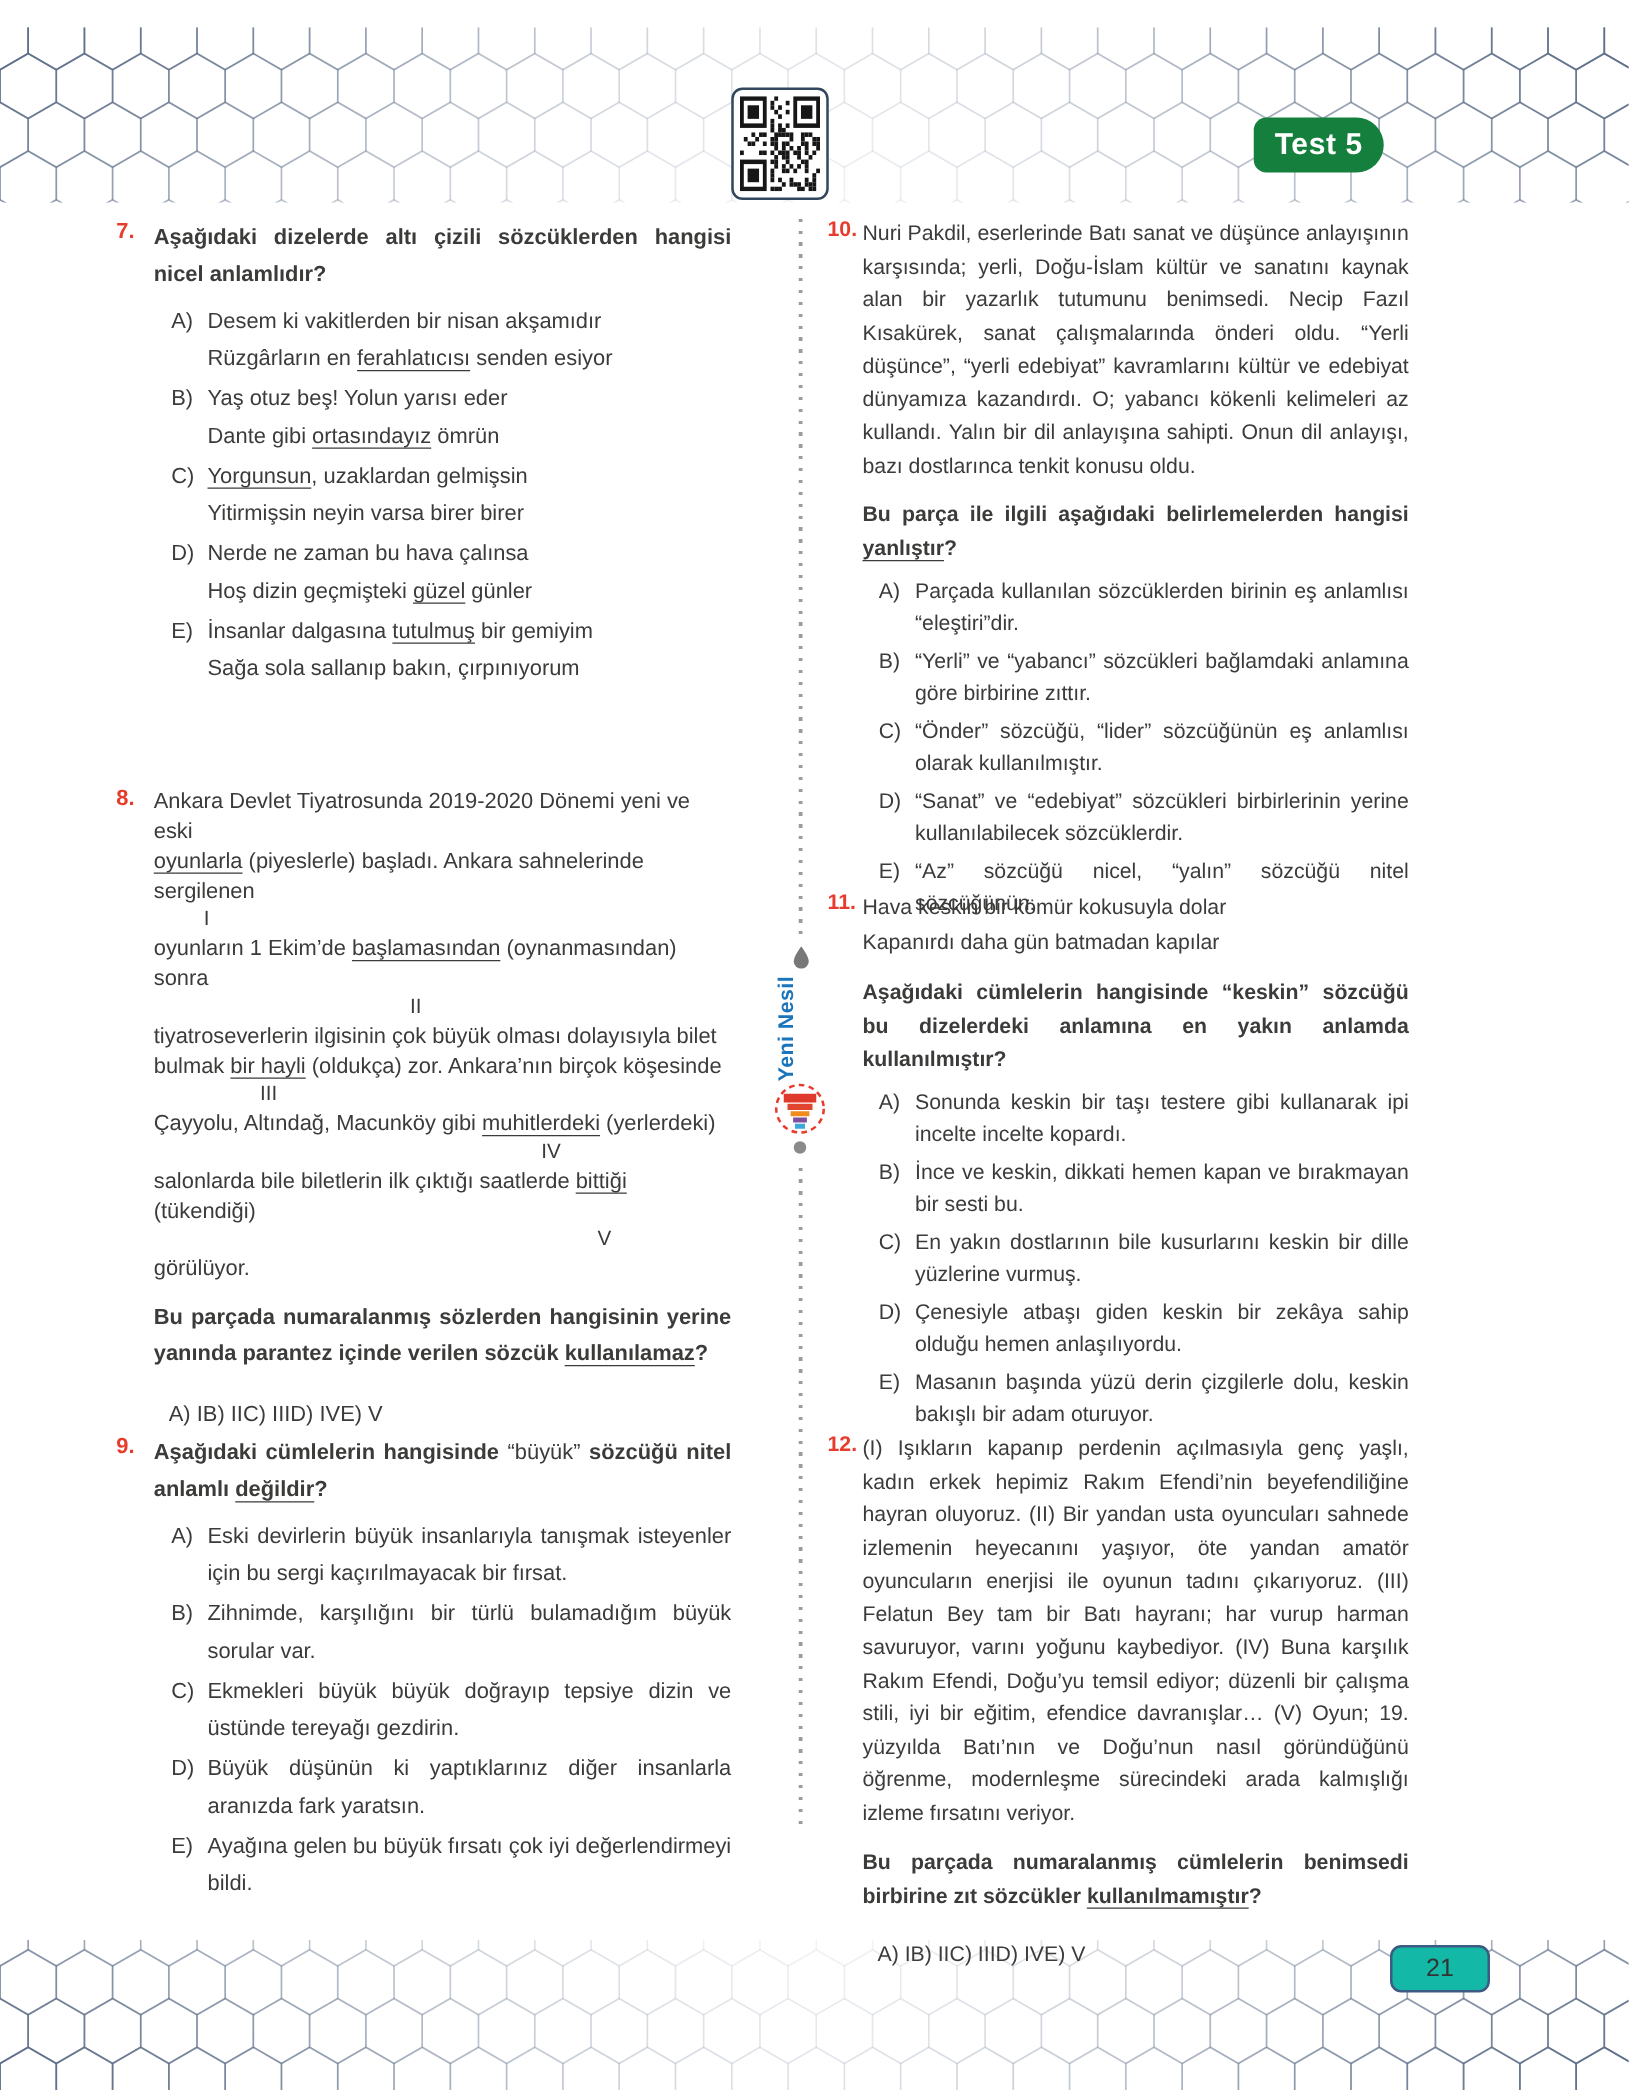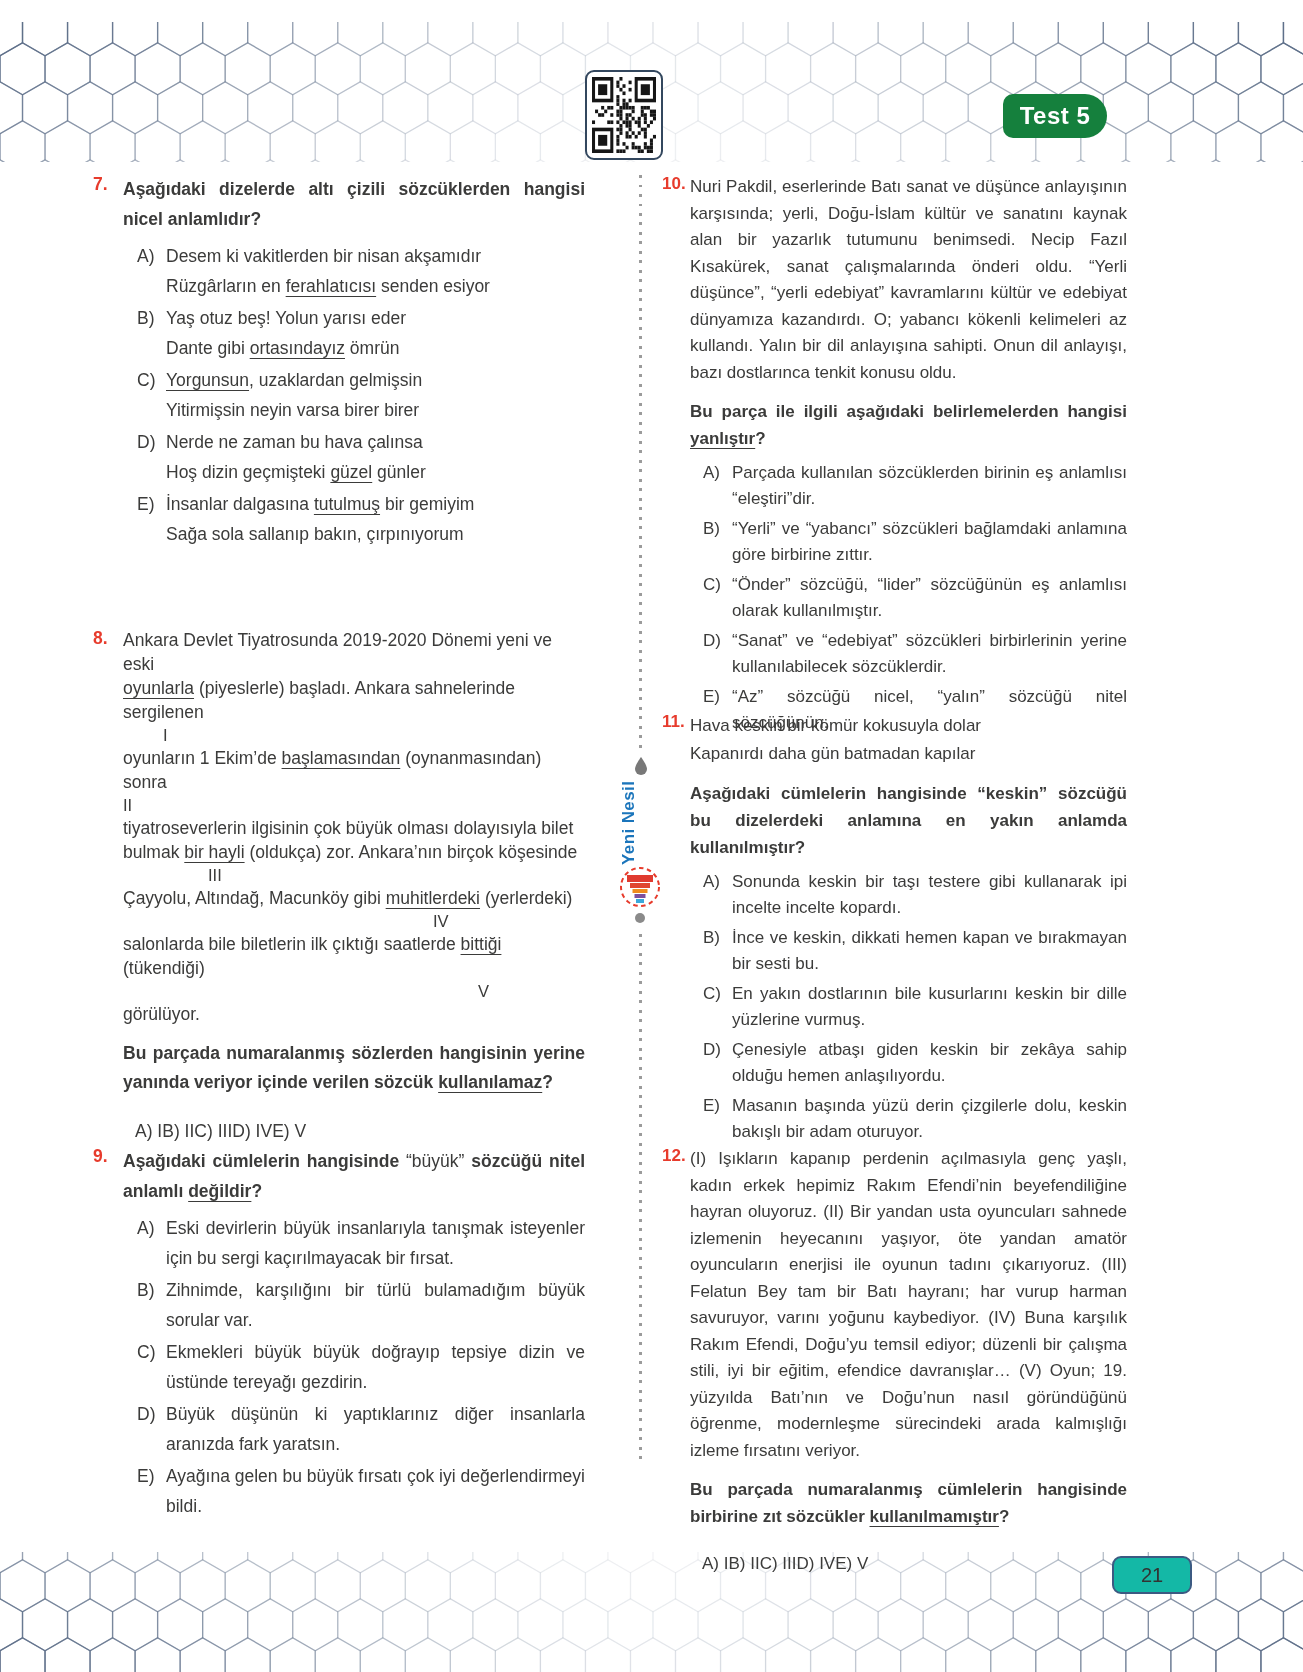--- a/index.html
+++ b/index.html
@@ -547,31 +547,31 @@
 
   <div class="q colL" style="top:628px;">
     <div class="qnum">8.</div>
     <div class="qbody">
       <div class="stemlines">
 
       <div><span>Ankara Devlet Tiyatrosunda 2019-2020 Dönemi yeni ve eski</span></div>
           <div><span class="u">oyunlarla</span><span> (piyeslerle) başladı. Ankara sahnelerinde sergilenen</span></div>
           <div class="numline" style="margin-left: 40px;">I</div>
           <div><span>oyunların 1 Ekim’de </span><span class="u">başlamasından</span><span> (oynanmasından) sonra</span></div>
-          <div class="numline" style="">II</div>
+          <div class="numline" style="margin-left: 205px;">II</div>
           <div><span>tiyatroseverlerin ilgisinin çok büyük olması dolayısıyla bilet</span></div>
           <div><span>bulmak </span><span class="u">bir hayli</span><span> (oldukça) zor. Ankara’nın birçok köşesinde</span></div>
           <div class="numline" style="margin-left: 85px;">III</div>
           <div><span>Çayyolu, Altındağ, Macunköy gibi </span><span class="u">muhitlerdeki</span><span> (yerlerdeki)</span></div>
           <div class="numline" style="margin-left: 310px;">IV</div>
           <div><span>salonlarda bile biletlerin ilk çıktığı saatlerde </span><span class="u">bittiği</span><span> (tükendiği)</span></div>
           <div class="numline" style="margin-left: 355px;">V</div>
           <div><span>görülüyor.</span></div>
         </div>
-      <div class="qbold"><span>Bu parçada numaralanmış sözlerden hangisinin yerine yanında veriyor içinde verilen sözcük </span><span class="u">kullanılamaz</span><span>?</span></div>
+      <div class="qbold"><span>Bu parçada numaralanmış sözlerden hangisinin yerine yanında parantez içinde verilen sözcük </span><span class="u">kullanılamaz</span><span>?</span></div>
       <div class="numopts">
 
       <span>A) I</span>
           <span>B) II</span>
           <span>C) III</span>
           <span>D) IV</span>
           <span>E) V</span>
         </div>
     </div>
   </div>
@@ -669,21 +669,21 @@
             <span class="opttext">Masanın başında yüzü derin çizgilerle dolu, keskin bakışlı bir adam oturuyor.</span>
           </div>
         </div>
     </div>
   </div>
 
   <div class="q colR" style="top:1146px;">
     <div class="qnum">12.</div>
     <div class="qbody">
       <div class="stem">(I) Işıkların kapanıp perdenin açılmasıyla genç yaşlı, kadın erkek hepimiz Rakım Efendi’nin beyefendiliğine hayran oluyoruz. (II) Bir yandan usta oyuncuları sahnede izlemenin heyecanını yaşıyor, öte yandan amatör oyuncuların enerjisi ile oyunun tadını çıkarıyoruz. (III) Felatun Bey tam bir Batı hayranı; har vurup harman savuruyor, varını yoğunu kaybediyor. (IV) Buna karşılık Rakım Efendi, Doğu’yu temsil ediyor; düzenli bir çalışma stili, iyi bir eğitim, efendice davranışlar… (V) Oyun; 19. yüzyılda Batı’nın ve Doğu’nun nasıl göründüğünü öğrenme, modernleşme sürecindeki arada kalmışlığı izleme fırsatını veriyor.</div>
-      <div class="qbold"><span>Bu parçada numaralanmış cümlelerin hangisinde birbirine zıt sözcükler </span><span class="u">kullanılmamıştır</span><span>?</span></div>
+      <div class="qbold"><span>Bu parçada numaralanmış cümlelerin benimsedi birbirine zıt sözcükler </span><span class="u">kullanılmamıştır</span><span>?</span></div>
       <div class="numopts">
 
       <span>A) I</span>
           <span>B) II</span>
           <span>C) III</span>
           <span>D) IV</span>
           <span>E) V</span>
         </div>
     </div>
   </div>

